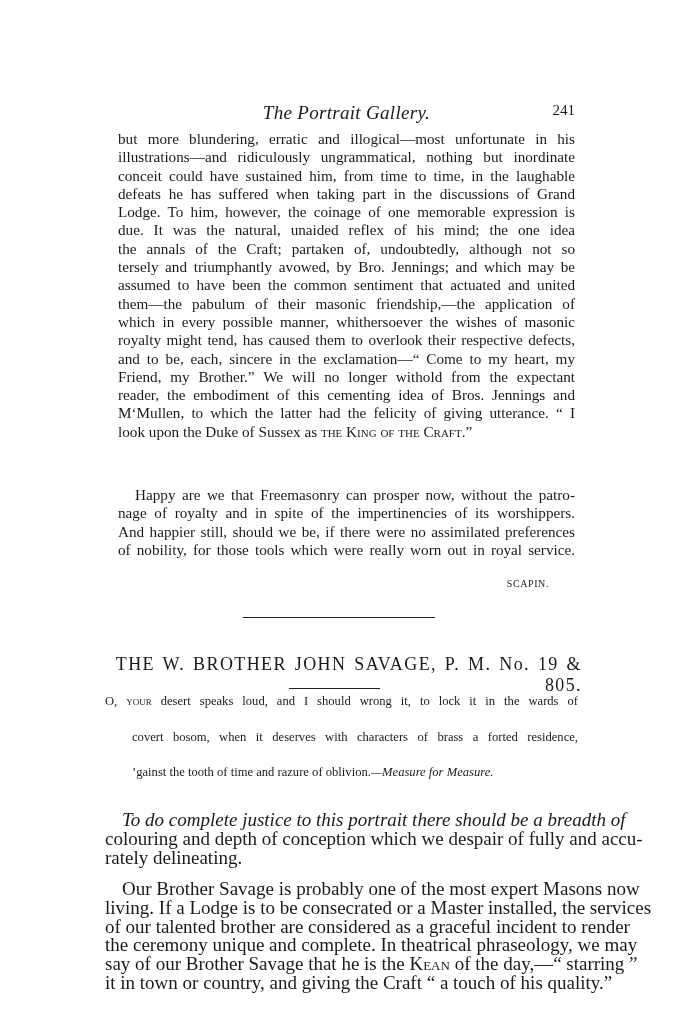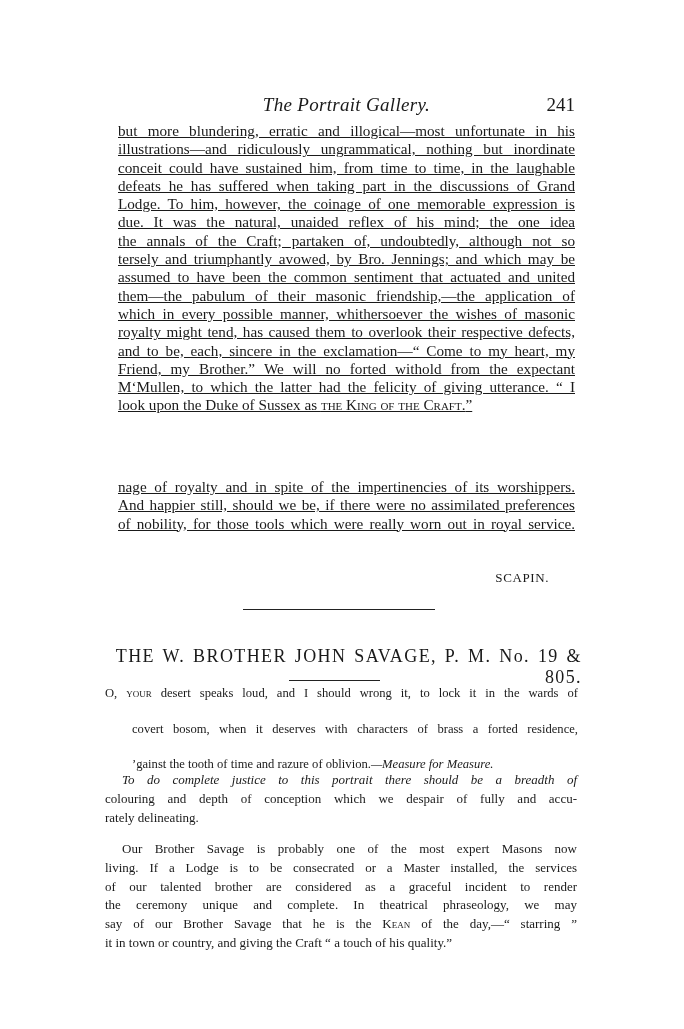--- a/index.html
+++ b/index.html
@@ -1,35 +1,35 @@
 <!DOCTYPE html>
 <html><head>
   <meta charset="utf-8">
   <style>
     html, body { margin: 0; padding: 0; background: #ffffff; }
     body { width: 684px; height: 1029px; position: relative; overflow: hidden;
       font-family: "Liberation Serif", "DejaVu Serif", serif; color: #1a1a1a; }
-    .page { position: absolute; left: 0; top: 0; width: 684px; height: 776px; }
+    .page { position: absolute; left: 0; top: 8px; width: 684px; height: 776px; }
     .running-head { position: absolute; top: 94px; left: 118px; width: 457px; height: 26px; }
     .running-title { position: absolute; left: 0; right: 0; text-align: center; font-style: italic;
       font-size: 19px; letter-spacing: 0.3px; top: 0; }
-    .page-number { position: absolute; right: 0; top: 0; font-size: 19px; }
-    .block { position: absolute; left: 118px; width: 457px; font-size: 15.2px; line-height: 18.3px; text-decoration: underline; }
+    .page-number { position: absolute; right: 0; top: 0; font-size: 15px; }
+    .block { position: absolute; left: 118px; width: 457px; font-size: 15.2px; line-height: 18.3px; }
     .line { display: block; white-space: nowrap; text-align: justify; text-align-last: justify; height: 18.3px; }
     .line.last { text-align-last: left; }
     .line.indent { padding-left: 17px; }
     .sc { font-variant: small-caps; }
-    .signature { position: absolute; top: 570px; right: 135px; font-size: 13px; letter-spacing: 0.6px; }
+    .signature { position: absolute; top: 570px; right: 135px; font-size: 10px; letter-spacing: 0.6px; }
     .rule { position: absolute; height: 0; border-top: 1.2px solid #222; }
     .article-title { position: absolute; top: 646px; left: 112px; width: 470px; text-align: right;
       font-size: 18px; letter-spacing: 1.4px; word-spacing: 2px; }
     .epigraph { position: absolute; top: 686px; left: 105px; width: 473px; font-size: 12.6px; line-height: 15.6px; }
     .epigraph .line { height: 15.6px; }
     .epigraph .cont { padding-left: 27px; margin-top: 20px; }
-    .body2 { position: absolute; left: 105px; width: 472px; font-size: 13px; line-height: 18.8px; }
+    .body2 { position: absolute; left: 105px; width: 472px; font-size: 19px; line-height: 18.8px; margin-top: 32px; }
     .body2 .line { height: 18.8px; }
   </style>
 </head>
 <body>
 
 <div class="page">
 
   <div class="running-head">
     <div class="running-title">The Portrait Gallery.</div>
     <div class="page-number">241</div>
@@ -42,26 +42,28 @@
     <span class="line">defeats he has suffered when taking part in the discussions of Grand</span>
     <span class="line">Lodge.  To him, however, the coinage of one memorable expression is</span>
     <span class="line">due.  It was the natural, unaided reflex of his mind; the one idea</span>
     <span class="line">the annals of the Craft; partaken of, undoubtedly, although not so</span>
     <span class="line">tersely and triumphantly avowed, by Bro. Jennings; and which may be</span>
     <span class="line">assumed to have been the common sentiment that actuated and united</span>
     <span class="line">them—the pabulum of their masonic friendship,—the application of</span>
     <span class="line">which in every possible manner, whithersoever the wishes of masonic</span>
     <span class="line">royalty might tend, has caused them to overlook their respective defects,</span>
     <span class="line">and to be, each, sincere in the exclamation—“ Come to my heart, my</span>
-    <span class="line">Friend, my Brother.”  We will no forted withold from the expectant</span>
+    <span class="line">Friend, my Brother.”  We will no longer withold from the expectant</span>
+    <span class="line">reader, the embodiment of this cementing idea of Bros. Jennings and</span>
     <span class="line">M‘Mullen, to which the latter had the felicity of giving utterance.  “ I</span>
     <span class="line last"><span>look upon the Duke of Sussex as </span><span class="sc">the King of the Craft.</span><span>”</span></span>
   </div>
 
   <div class="block" style="top:478px;">
+    <span class="line indent">Happy are we that Freemasonry can prosper now, without the patro-</span>
     <span class="line">nage of royalty and in spite of the impertinencies of its worshippers.</span>
     <span class="line">And happier still, should we be, if there were no assimilated preferences</span>
     <span class="line">of nobility, for those tools which were really worn out in royal service.</span>
   </div>
 
   <div class="signature">SCAPIN.</div>
 
   <div class="rule" style="top:609px; left:243px; width:192px;"></div>
 
   <div class="article-title">THE W. BROTHER JOHN SAVAGE, P. M. No. 19 &amp; 805.</div>

